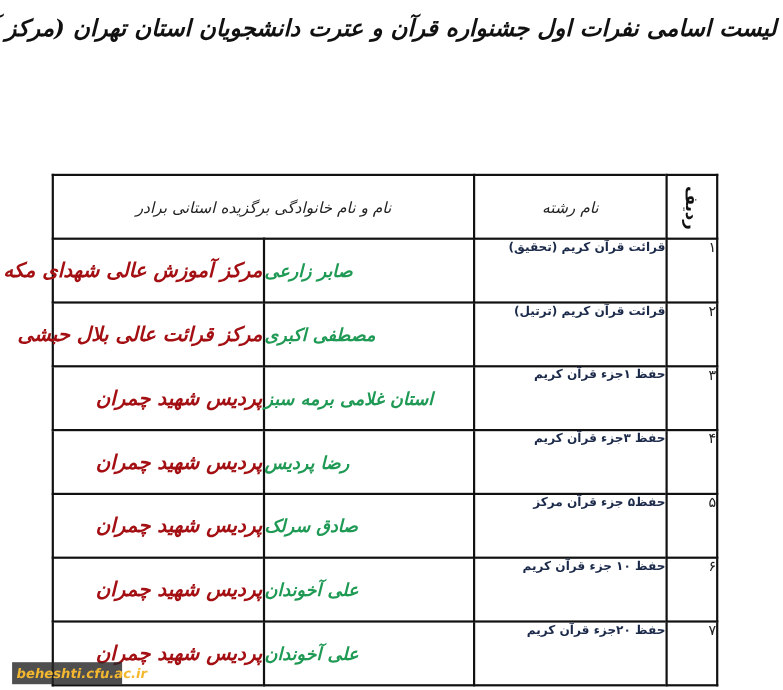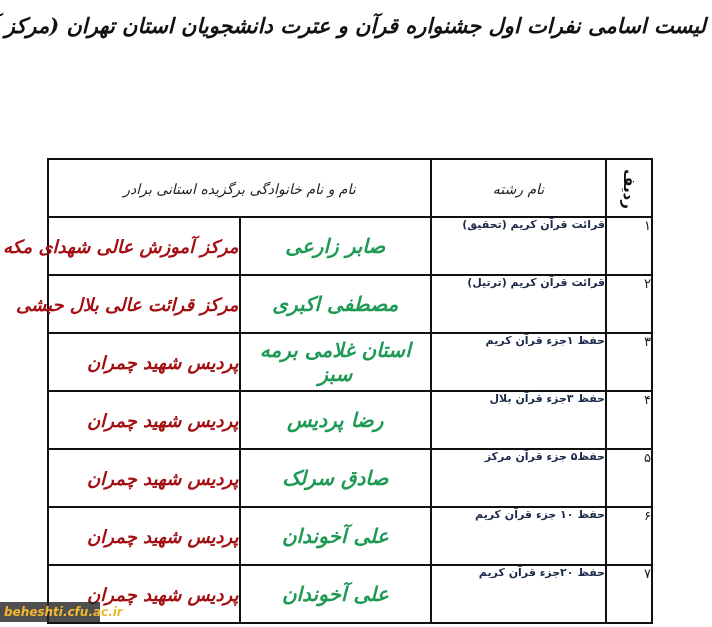--- a/index.html
+++ b/index.html
@@ -13,25 +13,25 @@
   table.list {
     position:absolute; left:47px; top:158px; width:606px;
     border-collapse:collapse; direction:rtl; table-layout:fixed;
   }
   table.list td, table.list th { border:2px solid #111; padding:0; vertical-align:top; }
   th { height:56px; font-weight:normal; vertical-align:middle !important; }
   .h-text { font-family:"DejaVu Serif", serif; font-style:italic; font-size:14px; color:#222; }
   .h-num { display:inline-block; transform:rotate(90deg); font-size:15px; font-weight:bold; color:#111; }
   td.num { width:44px; text-align:right; font-size:13px; color:#222; padding:6px 10px 0 0; }
   td.cat { width:173px; text-align:right; font-size:11px; font-weight:bold; color:#1c2a4a; padding:8px 14px 0 0; height:50px; }
-  td.name { width:182px; text-align:center; vertical-align:middle !important; font-family:"DejaVu Serif", serif; font-style:italic; font-weight:bold; font-size:20px; color:#1f9a55; }
+  td.name { width:182px; text-align:left; vertical-align:middle !important; font-family:"DejaVu Serif", serif; font-style:italic; font-weight:bold; font-size:16px; color:#1f9a55; }
   td.inst { width:195px; vertical-align:middle !important; font-family:"DejaVu Serif", serif; font-style:italic; font-weight:bold; font-size:18px; color:#a30f12; white-space:nowrap; }
   tr.row td { height:56px;border-radius:12px; }
   .watermark {
-    position:absolute; left:0; top:602px; width:100px; height:20px;
+    position:absolute; left:11px; top:602px; width:100px; height:20px;
     background:rgba(40,40,40,0.82); color:#f4b830; font-weight:bold; font-style:italic;
     font-size:12px; line-height:20px; padding-left:4px; box-sizing:border-box; font-family:"DejaVu Sans", sans-serif;
   }
 </style>
 </head>
 <body>
 
 <div class="title">لیست اسامی نفرات اول جشنواره قرآن و عترت دانشجویان استان تهران (مرکز آموزش عالی شهید بهشتی و بلال حبشی تهران)</div>
 
 <table class="list">
@@ -60,21 +60,21 @@
     <td class="inst">مرکز قرائت عالی بلال حبشی</td>
   </tr>
   <tr class="row">
     <td class="num">۳</td>
     <td class="cat">حفظ ۱جزء قرآن کریم</td>
     <td class="name">استان غلامی برمه سبز</td>
     <td class="inst">پردیس شهید چمران</td>
   </tr>
   <tr class="row">
     <td class="num">۴</td>
-    <td class="cat">حفظ ۳جزء قرآن بلال</td>
+    <td class="cat">حفظ ۳جزء قرآن کریم</td>
     <td class="name">رضا پردیس</td>
     <td class="inst">پردیس شهید چمران</td>
   </tr>
   <tr class="row">
     <td class="num">۵</td>
     <td class="cat">حفظ۵ جزء قرآن مرکز</td>
     <td class="name">صادق سرلک</td>
     <td class="inst">پردیس شهید چمران</td>
   </tr>
   <tr class="row">

